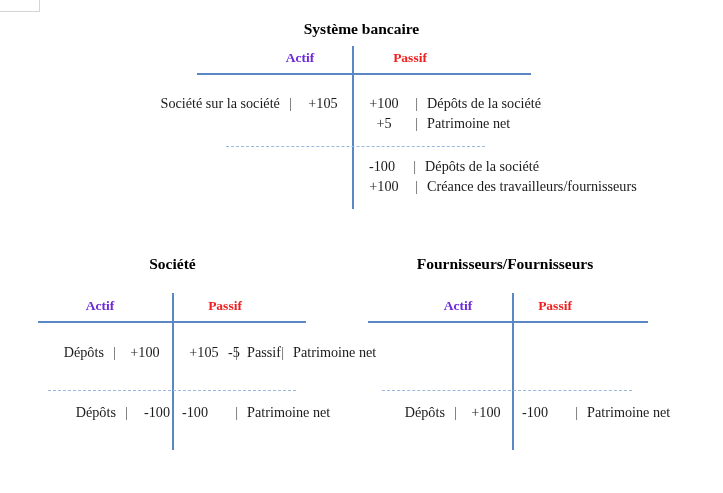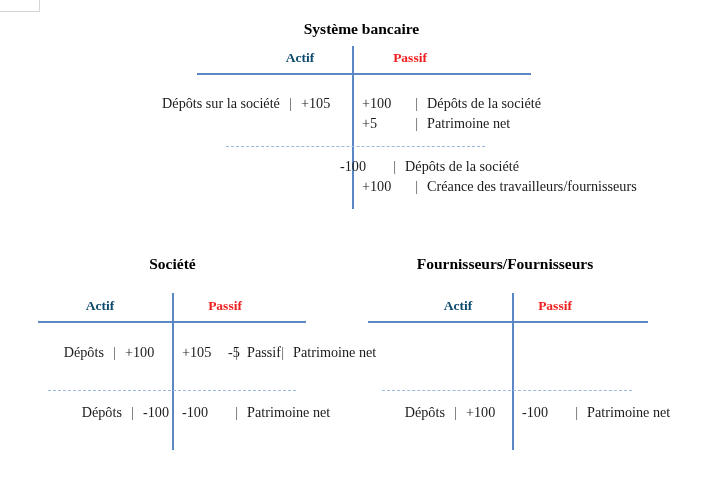--- a/index.html
+++ b/index.html
@@ -42,21 +42,21 @@
     width: 100%;
   }
 
   .col-head {
     position: absolute;
     font-weight: bold;
     font-size: 13.5px;
     white-space: nowrap;
     text-align: center;
   }
-  .col-head.actif  { color: #0c4a6e; }
+  .col-head.actif  { color: #6d28d9; }
   .col-head.passif { color: #ef2020; }
 
   .hline {
     position: absolute;
     height: 0;
     border-top: 2.2px solid #5b87c5;
   }
   .vline {
     position: absolute;
     width: 0;
@@ -75,21 +75,21 @@
     color: #1a1a1a;
     line-height: 20px;
   }
 
   
   .entry.right { text-align: right; }
   .entry.left  { text-align: left; }
 
   .num-cell {
     display: inline-block;
-    text-align: left;
+    text-align: center;
   }
   .num-cell-wide { width: 44px; }
   .num-cell-mid  { width: 40px; }
   .sep-cell {
     display: inline-block;
     width: 14px;
     text-align: center;
     color: #555555;
   }
 </style>
@@ -103,37 +103,37 @@
   <div class="t-title" style="top:20px;">Système bancaire</div>
 
   <div class="col-head actif" style="left:250px; top:50px; width:100px;">Actif</div>
   <div class="col-head passif" style="left:360px; top:50px; width:100px;">Passif</div>
 
   <div class="hline" style="left:197px; top:73px; width:334px;"></div>
   <div class="vline" style="left:352px; top:46px; height:163px;"></div>
   <div class="dashline" style="left:226px; top:146px; width:259px;"></div>
 
   <div class="entry right" style="left:100px; top:93px; width:245px;">
-    <span>Dépôts sur la société</span>
+    <span>Société sur la société</span>
     <span class="sep-cell">|</span>
     <span class="num-cell num-cell-wide">+105</span>
   </div>
 
   <div class="entry left" style="left:362px; top:93px;font-family:Liberation Serif, serif;">
     <span class="num-cell num-cell-wide">+100</span>
     <span class="sep-cell">|</span>
     <span>Dépôts de la société</span>
   </div>
   <div class="entry left" style="left:362px; top:113px;">
     <span class="num-cell num-cell-wide">+5</span>
     <span class="sep-cell">|</span>
     <span>Patrimoine net</span>
   </div>
 
-  <div class="entry left" style="left:340px; top:156px;">
+  <div class="entry left" style="left:360px; top:156px;">
     <span class="num-cell num-cell-wide">-100</span>
     <span class="sep-cell">|</span>
     <span>Dépôts de la société</span>
   </div>
   <div class="entry left" style="left:362px; top:176px;">
     <span class="num-cell num-cell-wide">+100</span>
     <span class="sep-cell">|</span>
     <span>Créance des travailleurs/fournisseurs</span>
   </div>
 </div>
@@ -159,21 +159,21 @@
     <span class="num-cell num-cell-wide">+105</span>
     <span class="sep-cell">|</span>
     <span>Passif</span>
   </div>
   <div class="entry left" style="left:182px; top:342px;margin-left:46px;">
     <span class="num-cell num-cell-wide" style="text-align:left;">-5</span>
     <span class="sep-cell">|</span>
     <span>Patrimoine net</span>
   </div>
 
-  <div class="entry right" style="left:18px; top:402px; width:165px;">
+  <div class="entry right" style="left:12px; top:402px; width:165px;">
     <span>Dépôts</span>
     <span class="sep-cell">|</span>
     <span class="num-cell num-cell-mid">-100</span>
   </div>
 
   <div class="entry left" style="left:182px; top:402px;">
     <span class="num-cell num-cell-wide" style="text-align:left;">-100</span>
     <span class="sep-cell">|</span>
     <span>Patrimoine net</span>
   </div>

